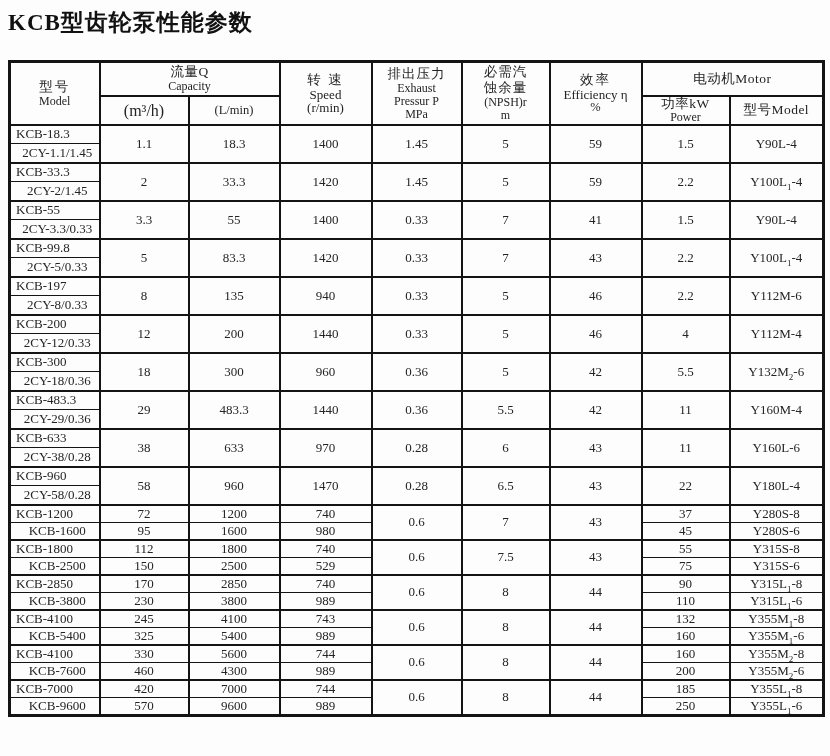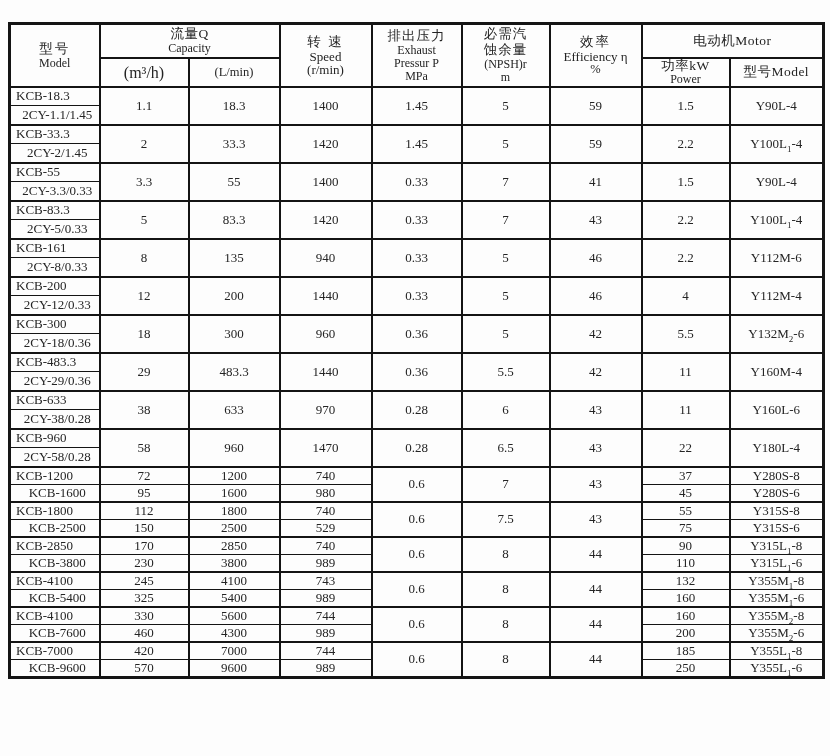--- a/index.html
+++ b/index.html
@@ -49,20 +49,21 @@
   }
   
   td.thin-b { border-bottom-width:1px;font-family:Liberation Serif, serif; }
   tr.sub-bottom td { border-top-width:1px;text-align:center; }
   sub { font-size:9px; line-height:0; }
 </style>
 </head>
 <body>
 
 <div>
+  <h1 class="title">KCB型齿轮泵性能参数</h1>
 
   <table class="spec-table">
     <colgroup>
       <col style="width:90px">
         <col style="width:89px">
         <col style="width:91px">
       <col style="width:92px">
         <col style="width:90px">
         <col style="width:88px">
       <col style="width:92px">
@@ -158,35 +159,35 @@
           <td rowspan="2">0.33</td>
           <td rowspan="2">7</td>
           <td rowspan="2">41</td>
           <td rowspan="2">1.5</td>
           <td rowspan="2">Y90L-4</td>
         </tr>
         <tr class="sub-bottom">
           <td class="model">2CY-3.3/0.33</td>
         </tr>
         <tr>
-          <td class="model thin-b">KCB-83.3</td>
+          <td class="model thin-b">KCB-99.8</td>
           <td rowspan="2">5</td>
           <td rowspan="2">83.3</td>
           <td rowspan="2">1420</td>
           <td rowspan="2">0.33</td>
           <td rowspan="2">7</td>
           <td rowspan="2">43</td>
           <td rowspan="2">2.2</td>
           <td rowspan="2">Y100L<sub>1</sub>-4</td>
         </tr>
         <tr class="sub-bottom">
           <td class="model">2CY-5/0.33</td>
         </tr>
         <tr>
-          <td class="model thin-b">KCB-161</td>
+          <td class="model thin-b">KCB-197</td>
           <td rowspan="2">8</td>
           <td rowspan="2">135</td>
           <td rowspan="2">940</td>
           <td rowspan="2">0.33</td>
           <td rowspan="2">5</td>
           <td rowspan="2">46</td>
           <td rowspan="2">2.2</td>
           <td rowspan="2">Y112M-6</td>
         </tr>
         <tr class="sub-bottom">

